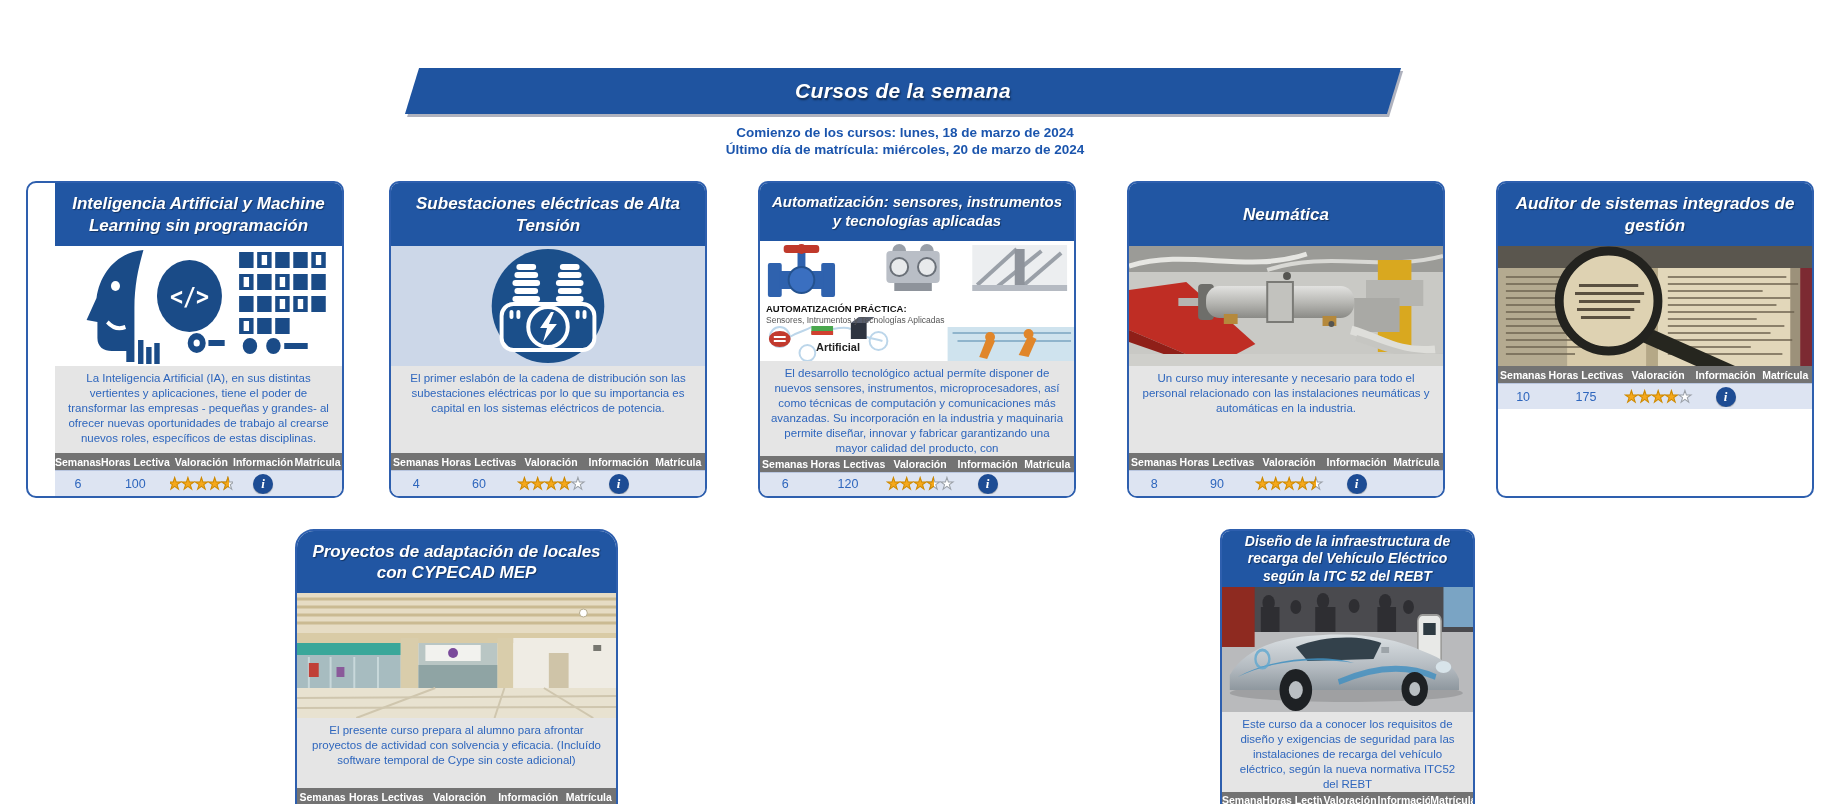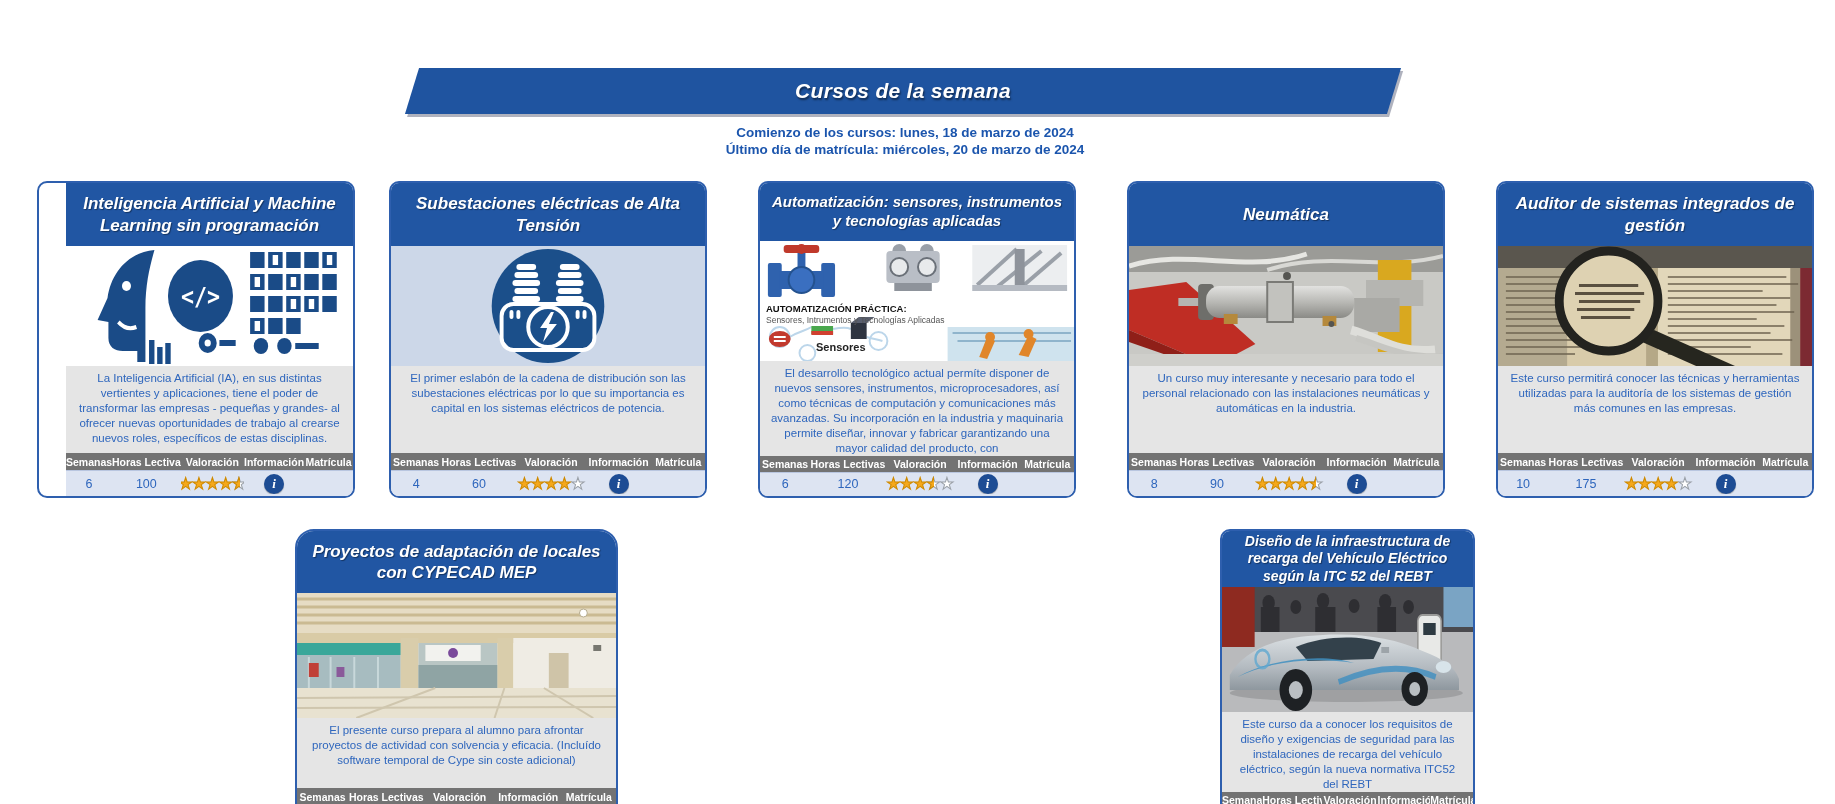--- a/index.html
+++ b/index.html
@@ -60,21 +60,21 @@
   <div class="banner">
     <div class="banner-bg"></div>
     <div class="banner-title">Cursos de la semana</div>
   </div>
 
   <div class="dates">
     <div>Comienzo de los cursos: lunes, 18 de marzo de 2024</div>
     <div>Último día de matrícula: miércoles, 20 de marzo de 2024</div>
   </div>
 
-  <div class="card r1" style="left:37px;padding-left:27px;">
+  <div class="card r1" style="left:26px;padding-left:27px;">
     <div class="card-header">Inteligencia Artificial y Machine Learning sin programación</div>
     <div class="card-image">
       <svg viewBox="0 0 318 120" preserveAspectRatio="none" aria-hidden="true">
         <rect width="318" height="120" fill="#ffffff"></rect>
         <g fill="#1a4b87">
           <path d="M98,4 C70,6 50,26 46,52 L35,74 L47,76 L47,92 C47,101 54,105 63,105 L79,105 L79,116 L88,116 L88,62 C88,38 93,20 98,4 Z"></path>
           <rect x="92" y="94" width="6" height="24"></rect>
             <rect x="101" y="101" width="6" height="17"></rect>
             <rect x="110" y="97" width="6" height="21"></rect>
           <circle cx="149" cy="50" r="36"></circle>
@@ -238,21 +238,21 @@
             <path d="M195,92 L315,92"></path>
             <path d="M200,100 L315,100"></path>
           </g>
         <polygon points="222,116 230,96 238,100 230,118" fill="#e0862a"></polygon>
         <polygon points="262,114 272,94 280,98 272,116" fill="#e0862a"></polygon>
         <circle cx="233" cy="96" r="5" fill="#e0862a"></circle>
           <circle cx="272" cy="93" r="5" fill="#e0862a"></circle>
       </svg>
       <div class="ov-text ov-h">AUTOMATIZACIÓN PRÁCTICA:</div>
       <div class="ov-text ov-s">Sensores, Intrumentos y Tecnologías Aplicadas</div>
-      <div class="ov-text ov-i">Sensores</div>
+      <div class="ov-text ov-i">Artificial</div>
       <div class="ov-text ov-i2">4.0</div>
     </div>
     <div class="card-desc">El desarrollo tecnológico actual permíte disponer de nuevos sensores, instrumentos, microprocesadores, así como técnicas de computación y comunicaciones más avanzadas. Su incorporación en la industria y maquinaria permite diseñar, innovar y fabricar garantizando una mayor calidad del producto, con</div>
     <div class="card-thead frow">
       <div class="cell">Semanas</div>
       <div class="cell">Horas Lectivas</div>
       <div class="cell">Valoración</div>
       <div class="cell">Información</div>
       <div class="cell">Matrícula</div>
     </div>
@@ -368,21 +368,20 @@
         <circle cx="112" cy="55" r="50" fill="#ded2b2" stroke="#23231f" stroke-width="9"></circle>
         <g fill="#5a5040">
           <rect x="82" y="38" width="60" height="3"></rect>
             <rect x="78" y="46" width="70" height="3"></rect>
             <rect x="82" y="54" width="62" height="3"></rect>
             <rect x="80" y="62" width="58" height="3"></rect>
             <rect x="84" y="70" width="50" height="3"></rect>
         </g>
       </svg>
     </div>
-    <div class="card-desc">Este curso permitirá conocer las técnicas y herramientas utilizadas para la auditoría de los sistemas de gestión más comunes en las empresas.</div>
     <div class="card-thead frow">
       <div class="cell">Semanas</div>
       <div class="cell">Horas Lectivas</div>
       <div class="cell">Valoración</div>
       <div class="cell">Información</div>
       <div class="cell">Matrícula</div>
     </div>
     <div class="card-values frow">
       <div class="cell">10</div>
       <div class="cell">175</div>

